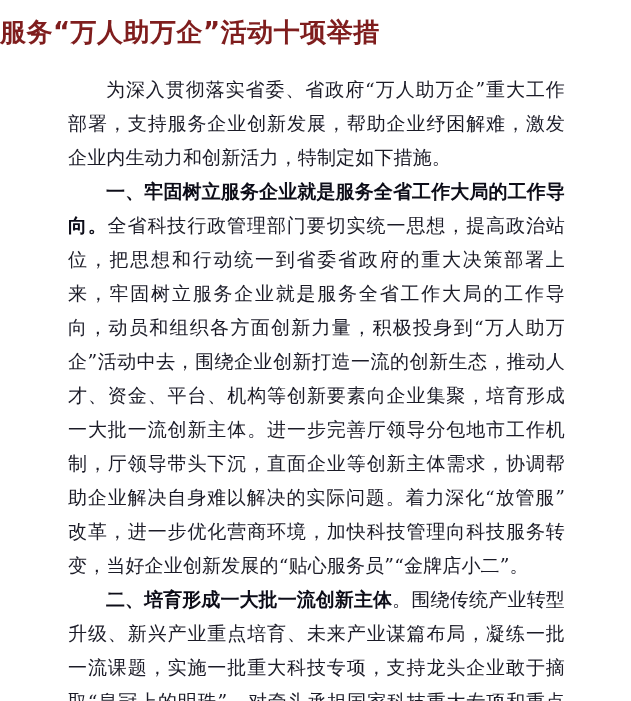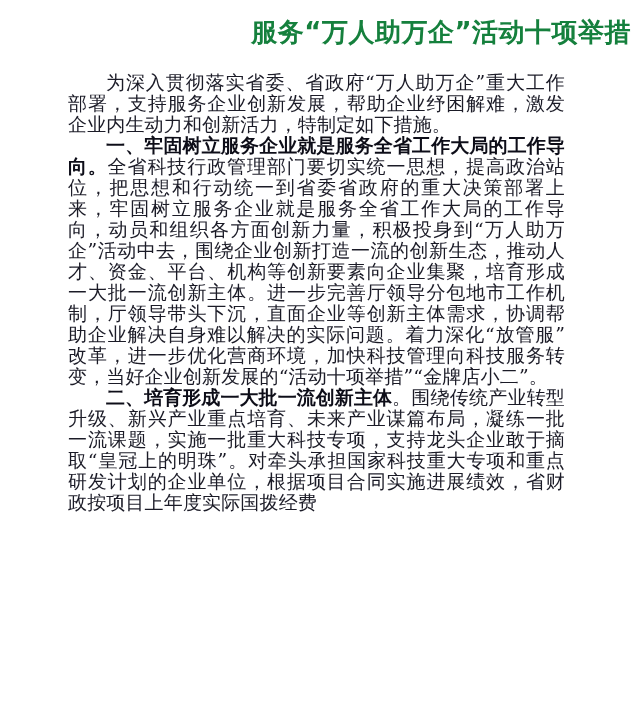--- a/index.html
+++ b/index.html
@@ -22,42 +22,42 @@
     width: 631px;
     height: 701px;
     background: #ffffff;
     box-sizing: border-box;
     padding: 0;
   }
 
   .doc-title {
     margin: 0;
     padding: 14px 0 0 0;
-    text-align: right;
+    text-align: left;
     font-family: "DejaVu Sans", "Liberation Sans", sans-serif;
     font-weight: 700;
     font-size: 26px;
     line-height: 36px;
     letter-spacing: 0.5px;
-    color: #15803d;
+    color: #7f1d1d;
     white-space: nowrap;
   }
 
   .body-block {
     margin: 0;
     padding: 0 66px 0 68px;
     box-sizing: border-box;
   }
 
   p.para {
     margin: 0;
     padding: 0;
     font-family: "DejaVu Serif", "Liberation Serif", serif;
     font-size: 19px;
-    line-height: 21px;
+    line-height: 34px;
     text-align: justify;
     text-justify: inter-ideograph;
     letter-spacing: 0.15px;
     color: #1b1b27;
     text-indent: 2em;
     word-break: break-all;
   }
 
   p.para-first {
     margin-top: 22px;
@@ -78,18 +78,18 @@
 <body>
 
 <div class="page">
 
   <h1 class="doc-title">服务“万人助万企”活动十项举措</h1>
 
   <div class="body-block">
 
     <p class="para para-first"><span>为深入贯彻落实省委、省政府“万人助万企”重大工作部署，支持服务企业创新发展，帮助企业纾困解难，激发企业内生动力和创新活力，特制定如下措施。</span></p>
 
-    <p class="para"><span class="run-bold">一、牢固树立服务企业就是服务全省工作大局的工作导向。</span><span>全省科技行政管理部门要切实统一思想，提高政治站位，把思想和行动统一到省委省政府的重大决策部署上来，牢固树立服务企业就是服务全省工作大局的工作导向，动员和组织各方面创新力量，积极投身到“万人助万企”活动中去，围绕企业创新打造一流的创新生态，推动人才、资金、平台、机构等创新要素向企业集聚，培育形成一大批一流创新主体。进一步完善厅领导分包地市工作机制，厅领导带头下沉，直面企业等创新主体需求，协调帮助企业解决自身难以解决的实际问题。着力深化“放管服”改革，进一步优化营商环境，加快科技管理向科技服务转变，当好企业创新发展的“活动十项举措”“金牌店小二”。</span></p>
+    <p class="para"><span class="run-bold">一、牢固树立服务企业就是服务全省工作大局的工作导向。</span><span>全省科技行政管理部门要切实统一思想，提高政治站位，把思想和行动统一到省委省政府的重大决策部署上来，牢固树立服务企业就是服务全省工作大局的工作导向，动员和组织各方面创新力量，积极投身到“万人助万企”活动中去，围绕企业创新打造一流的创新生态，推动人才、资金、平台、机构等创新要素向企业集聚，培育形成一大批一流创新主体。进一步完善厅领导分包地市工作机制，厅领导带头下沉，直面企业等创新主体需求，协调帮助企业解决自身难以解决的实际问题。着力深化“放管服”改革，进一步优化营商环境，加快科技管理向科技服务转变，当好企业创新发展的“贴心服务员”“金牌店小二”。</span></p>
 
     <p class="para para-clip"><span class="run-bold">二、培育形成一大批一流创新主体</span><span>。围绕传统产业转型升级、新兴产业重点培育、未来产业谋篇布局，凝练一批一流课题，实施一批重大科技专项，支持龙头企业敢于摘取“皇冠上的明珠”。对牵头承担国家科技重大专项和重点研发计划的企业单位，根据项目合同实施进展绩效，省财政按项目上年度实际国拨经费</span></p>
 
   </div>
 </div>
 
 </body></html>

